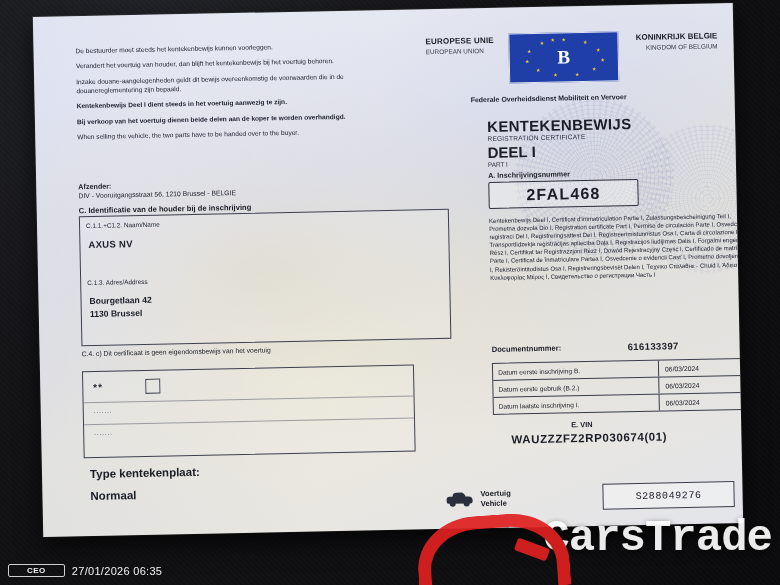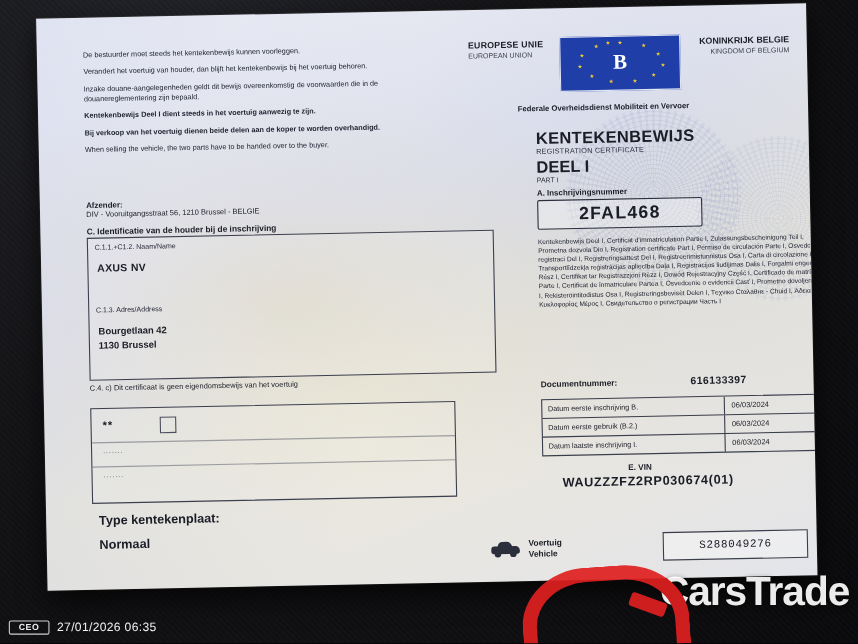--- a/index.html
+++ b/index.html
@@ -515,45 +515,46 @@
     position: absolute;
     right: -6px;
     top: 34px;
     width: 34px;
     height: 13px;
     background: #e02020;
     transform: rotate(20deg);
     border-radius: 3px;
   }
   .wm .wmtext {
-    font-size: 37px;
+    font-size: 44px;
     font-weight: bold;
     color: #fff;
     letter-spacing: -1px;
     text-shadow: 0 2px 6px rgba(0,0,0,.6);
     margin-left: -4px;
+    font-family: Liberation Mono, monospace;
   }
   .wm .wmtext .b { color: #fff; }
 
   
   .stamp {
     position: absolute;
     left: 8px;
     bottom: 8px;
     display: flex;
     align-items: center;
     gap: 7px;
     color: #f2f2f2;
     font-size: 11px;
     letter-spacing: .3px;
   }
   .stamp .badge {
     border: 1px solid #cfcfcf;
     border-radius: 2px;
-    padding: 1px 8px;
+    padding: 1px 18px;
     font-size: 8px;
     font-weight: bold;
     letter-spacing: .5px;
     color: #efefef;
   }
 </style>
 </head>
 <body>
 
 <div class="scene">

